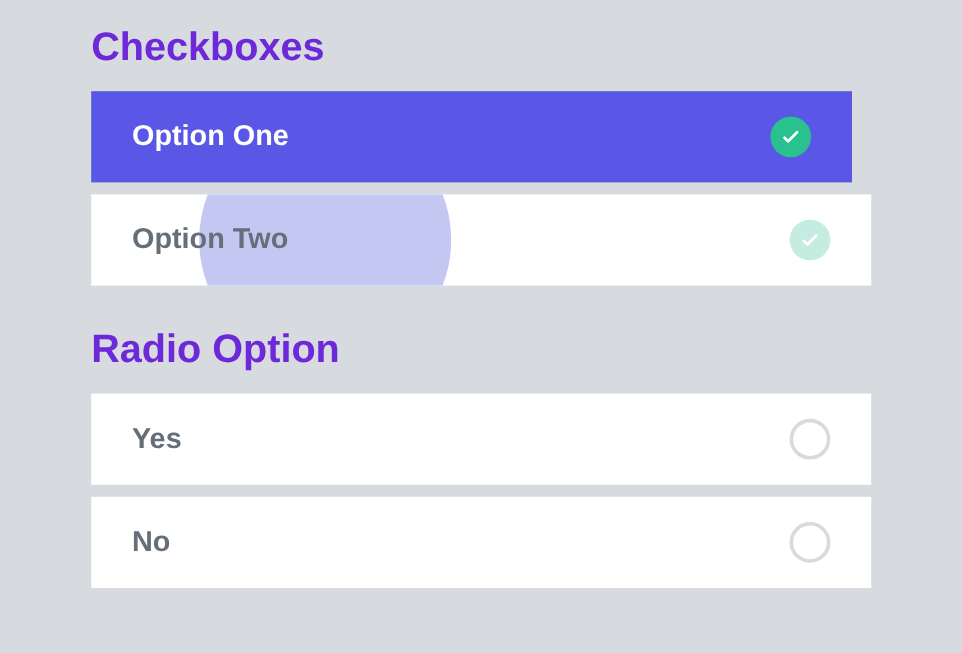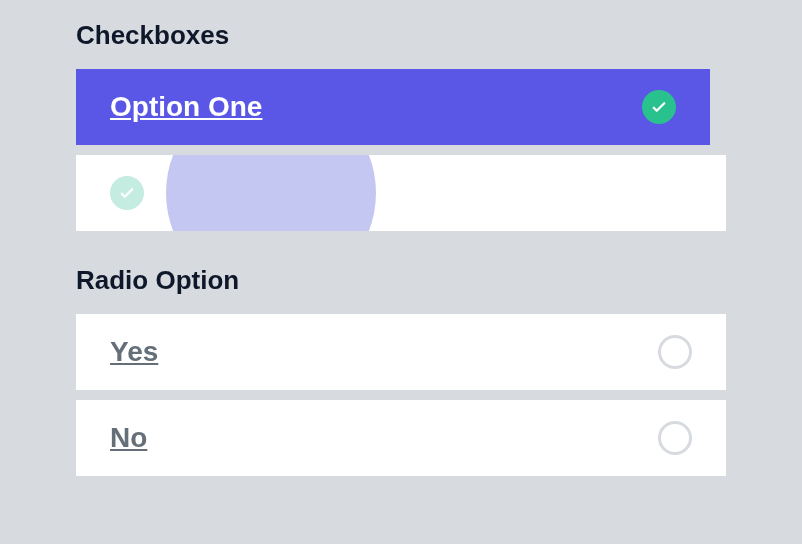--- a/index.html
+++ b/index.html
@@ -8,23 +8,23 @@
       padding: 0;
     }
     body {
       font-family: 'Segoe UI', -apple-system, BlinkMacSystemFont, sans-serif;
       background: #d7dbdf;
       width: 802px;
       height: 544px;
       padding: 20px 76px;
     }
     .section-heading {
-      font-size: 26px;
+      font-size: 33px;
       font-weight: 700;
-      color: #0f172a;
+      color: #6d28d9;
       margin-bottom: 18px;
       margin-top: 0;
     }
     .section-heading.radio-heading {
       margin-top: 34px;
     }
     .option-row {
       position: relative;
       display: flex;
       align-items: center;
@@ -33,26 +33,25 @@
       padding: 0 34px;
       height: 76px;
       margin-bottom: 10px;
       overflow: hidden;
     }
     .option-row.selected {
       background: #5a57e6;
       width: calc(100% - 16px);
     }
     .option-label {
-      font-size: 28px;
+      font-size: 24px;
       font-weight: 700;
       color: #646f79;
       z-index: 2;
       position: relative;
-      text-decoration: underline;
     }
     .option-row.selected .option-label {
       color: #ffffff;
     }
     .ripple-circle {
       position: absolute;
       left: 30%;
       top: 50%;
       transform: translate(-50%, -50%);
       width: 210px;
@@ -105,20 +104,21 @@
   <span class="option-label">Option One</span>
   <span class="check-circle checked">
     <svg viewBox="0 0 24 24" fill="none">
       <path d="M5 13l4 4L19 7" stroke-width="3" stroke-linecap="round" stroke-linejoin="round"></path>
     </svg>
   </span>
 </div>
 
 <div class="option-row">
   <div class="ripple-circle"></div>
+  <span class="option-label">Option Two</span>
   <span class="check-circle unchecked-teal">
     <svg viewBox="0 0 24 24" fill="none">
       <path d="M5 13l4 4L19 7" stroke-width="3" stroke-linecap="round" stroke-linejoin="round"></path>
     </svg>
   </span>
 </div>
 
 <h2 class="section-heading radio-heading">Radio Option</h2>
 
 <div class="option-row">

